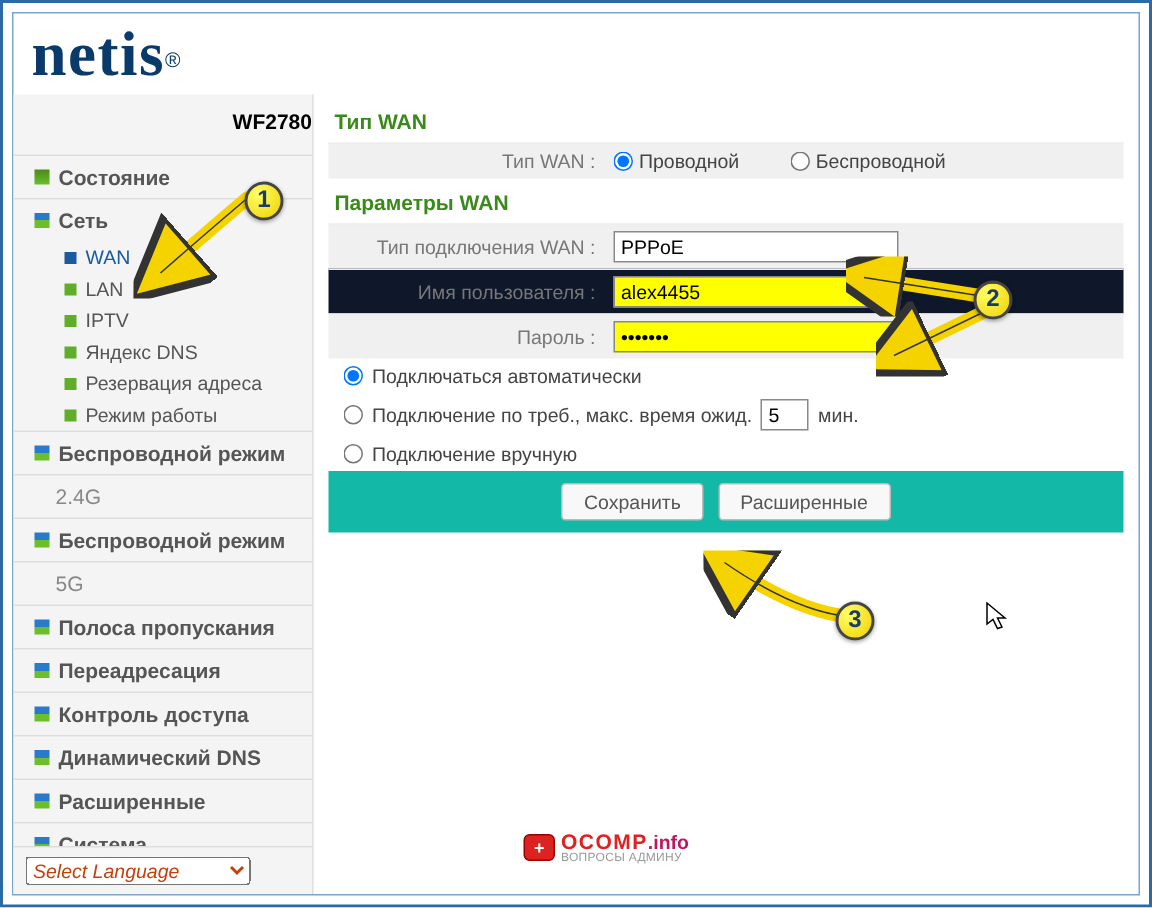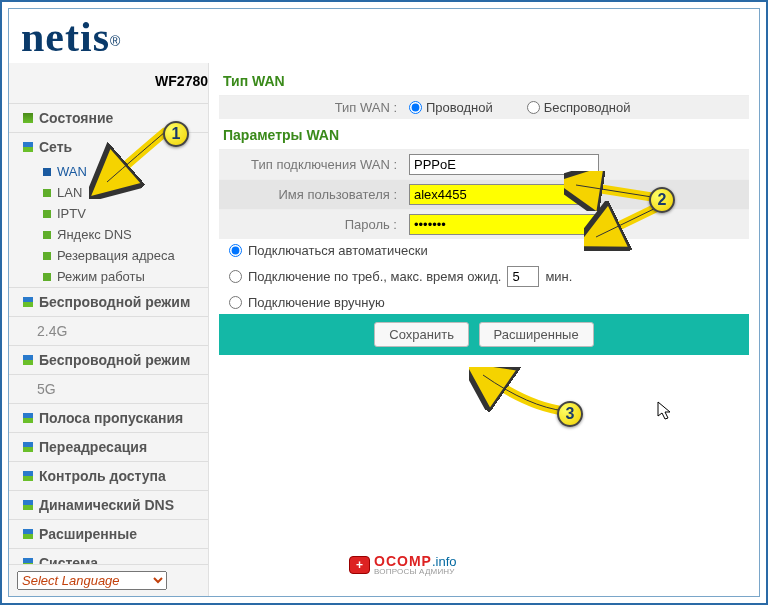--- a/index.html
+++ b/index.html
@@ -18,39 +18,39 @@
   .sq-green { background: linear-gradient(#4a8a1a,#6abf2a); }
   .sq-mix { background: linear-gradient(to bottom,#2a7acc 50%,#6abf2a 50%); }
   .sub { padding: 3px 0 3px 34px; color: #555; font-size: 13px; cursor: pointer; display: flex; align-items: center; }
   .sub .s-sq { width: 8px; height: 8px; background: #5fae2a; margin-right: 6px; display:inline-block; }
   .sub.active .s-sq { background: #1a5aa0; }
   .sub.active { color: #1a5aa0; }
   .lang-wrap { padding: 6px 8px; border-top: 1px solid #ddd; background: #f4f4f4; }
   .lang-wrap select { width: 150px; font-size: 13px; color: #c2410c; font-style: italic; }
   .content { flex: 1; padding: 2px 10px 0 10px; position: relative; }
   .sec-title { color: #3a8a1a; font-weight: bold; font-size: 14px; padding: 8px 4px 6px; }
-  .row { display: flex; align-items: center; background: #e5e5e5; padding: 4px 0; border-top: 1px solid #eee; }
+  .row { display: flex; align-items: center; background: #0f172a; padding: 4px 0; border-top: 1px solid #eee; }
   .row.alt { background: #f0f0f0; }
   .lbl { width: 190px; text-align: right; color: #777; padding-right: 12px; font-size: 13px; }
   .val { flex: 1; display: flex; align-items: center; gap: 34px; }
   .radio-opt { display: flex; align-items: center; gap: 4px; color: #444; }
   input[type=text], input[type=password] { width: 190px; font-size: 13px; padding: 2px 4px; border: 1px solid #888; }
   .hl { background: #ffff00; }
   .radio-line { padding: 4px 4px 4px 10px; display: flex; align-items: center; gap: 6px; color: #444; }
   .radio-line input[type=text] { width: 32px; }
   .btnbar { background: #14b8a6; padding: 8px 0; text-align: center; }
   .btnbar button { font-size: 13px; padding: 4px 14px; margin: 0 3px; background: #f8f8f8; border: 1px solid #bbb; border-radius: 3px; cursor: pointer; color: #555; }
   
   .callout { position: absolute; width: 26px; height: 26px; border-radius: 50%; background: radial-gradient(circle at 30% 30%, #ffff66, #f0d000); border: 2px solid #444; color: #1a3a6a; font-weight: bold; font-size: 16px; display: flex; align-items: center; justify-content: center; z-index: 50; box-shadow: 0 1px 3px rgba(0,0,0,0.4); }
   .arrow { position: absolute; z-index: 40; pointer-events: none; }
   .watermark { position: absolute; bottom: 20px; left: 340px; display: flex; align-items: center; font-family: Arial; z-index: 30; }
   .wm-badge { background: #d22; color: #fff; font-weight: bold; padding: 1px 6px; border-radius: 4px; font-size: 12px; border:1px solid #900; }
   .wm-text { margin-left: 4px; }
   .wm-text b { color: #d22; font-size: 14px; letter-spacing: 1px; }
-  .wm-text .info { color: #0369a1; font-weight: normal; }
+  .wm-text .info { color: #be185d; font-weight: bold; }
   .wm-sub { font-size: 8px; color: #999; letter-spacing: 0.2px; display:block; margin-top:-2px; }
   .cursor { position: absolute; z-index: 60; }
 </style>
 </head>
 <body>
 
 <div class="frame">
   <div class="inner">
     <div class="logo">
       <span class="logo-text">netis</span><span class="logo-reg">®</span>

